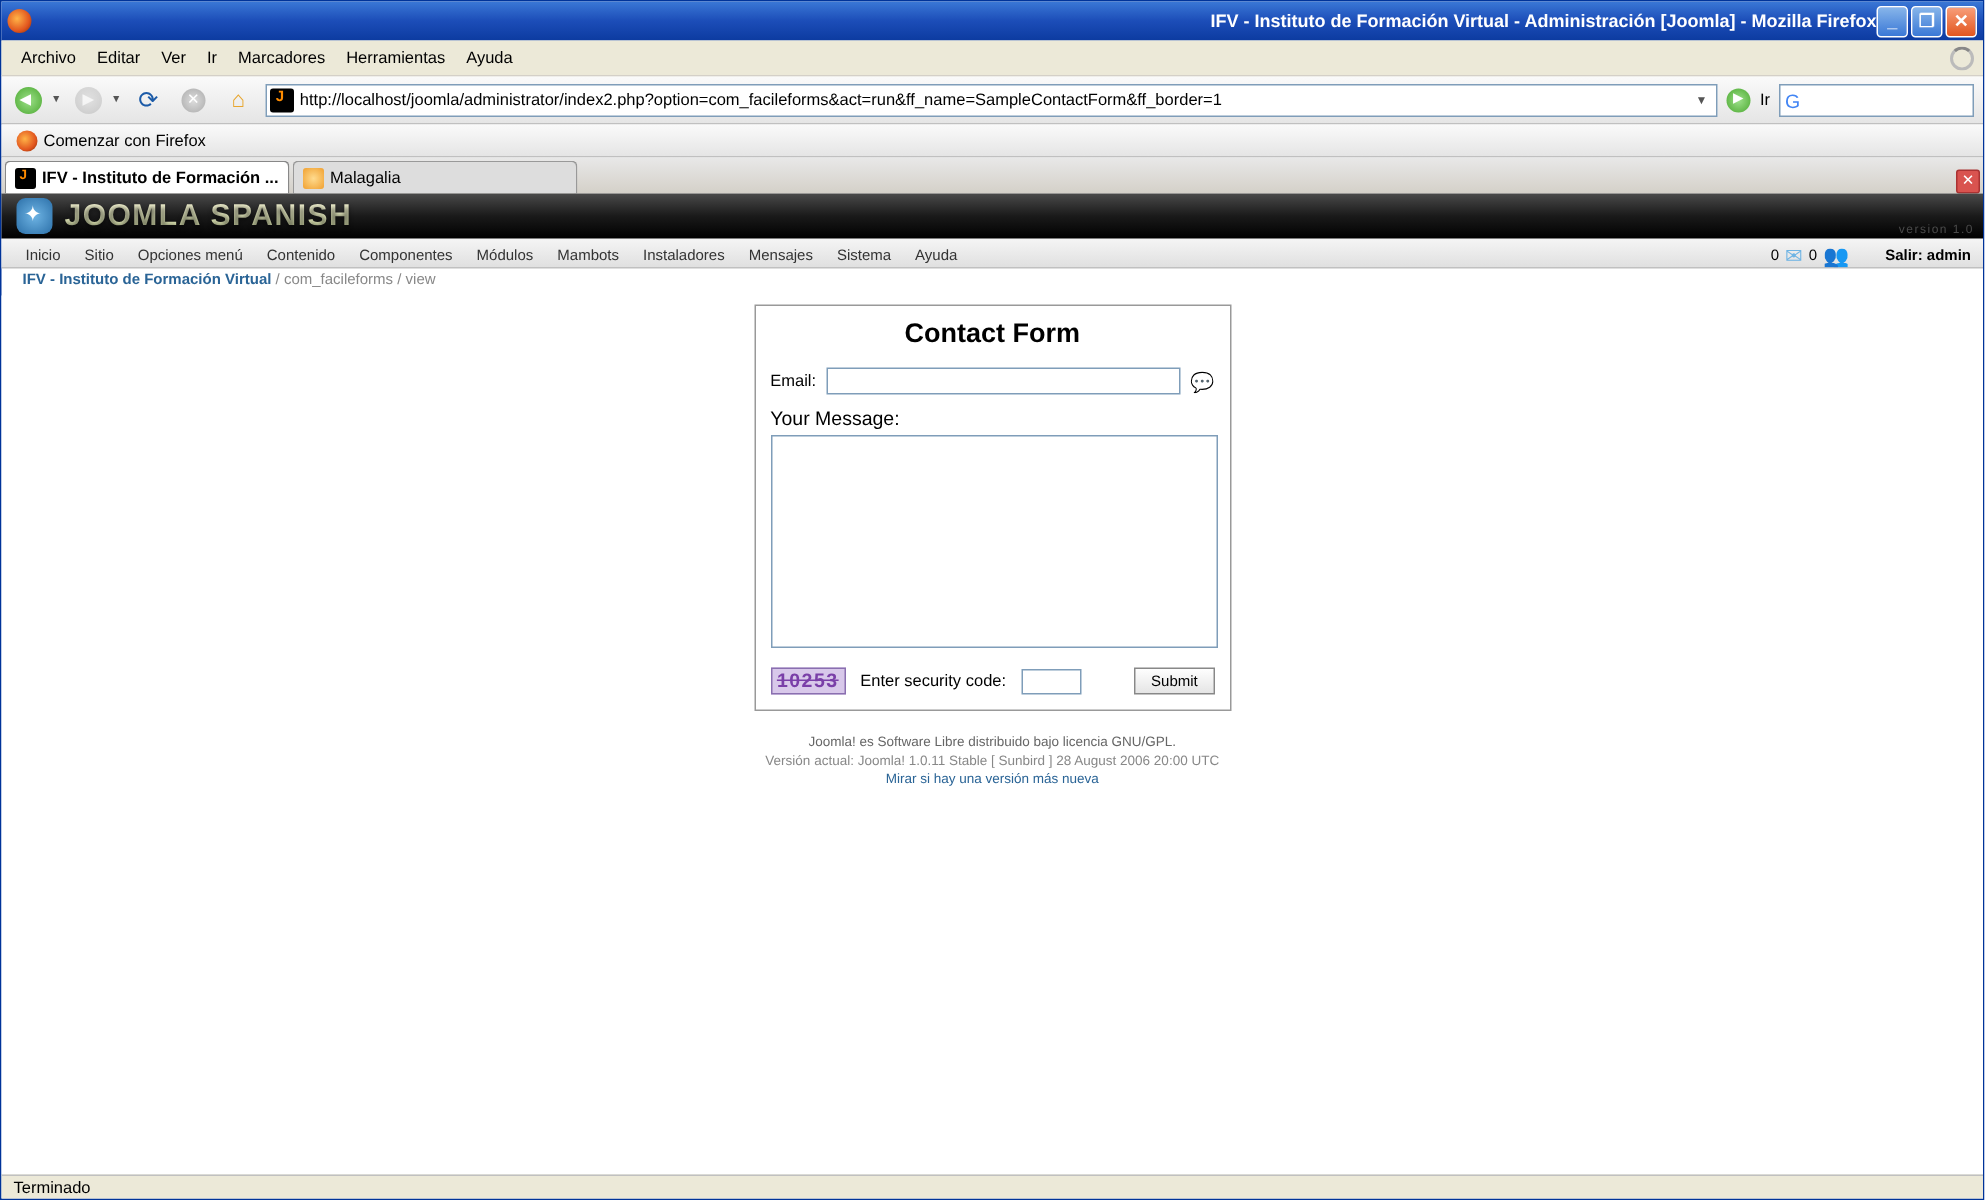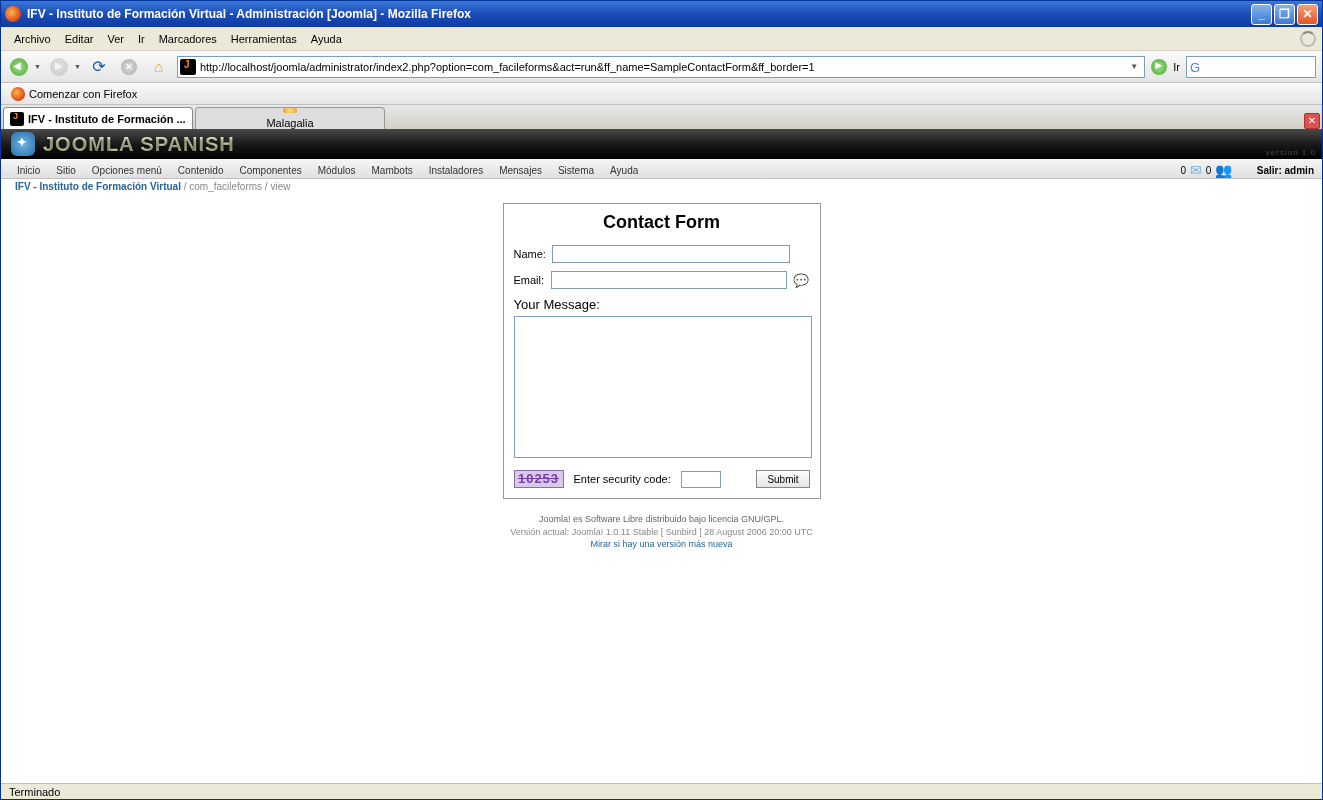--- a/index.html
+++ b/index.html
@@ -2,21 +2,21 @@
 <html><head>
 <meta charset="utf-8">
 <style>
 * { box-sizing: border-box; margin: 0; padding: 0; }
 body { font-family: Tahoma, Arial, sans-serif; font-size: 11px; background: #fff; overflow: hidden; }
 .window { width: 1323px; height: 800px; display: flex; flex-direction: column; border: 1px solid #003399; }
 
 
 .titlebar { height: 26px; background: linear-gradient(to bottom, #3a78d6 0%, #1c4db8 50%, #0c3ba0 100%); display: flex; align-items: center; padding: 0 4px; color: #fff; }
 .titlebar .ff-icon { width: 16px; height: 16px; background: radial-gradient(circle at 40% 40%, #ffb347, #e2561f 60%, #7a2800); border-radius: 50%; margin-right: 6px; }
-.titlebar-text { flex: 1; font-weight: bold; font-size: 12px; }
+.titlebar-text { flex: 1; font-weight: bold; font-size: 12px; text-align: right; }
 .win-btns { display: flex; gap: 2px; }
 .win-btn { width: 21px; height: 21px; border: 1px solid #fff; border-radius: 3px; display: flex; align-items: center; justify-content: center; font-size: 12px; font-weight: bold; cursor: pointer; }
 .win-min, .win-max { background: linear-gradient(to bottom, #87b5ea, #3a78d6); color: #fff; }
 .win-close { background: linear-gradient(to bottom, #f89e7a, #e2561f); color: #fff; }
 
 
 .menubar { height: 24px; background: #ece9d8; border-bottom: 1px solid #d4d0c8; display: flex; align-items: center; padding: 0 6px; }
 .menubar span { padding: 2px 7px; cursor: pointer; }
 .throbber { margin-left: auto; width: 16px; height: 16px; border-radius: 50%; border: 2px solid #bbb; border-top-color: #888; }
 
@@ -45,21 +45,21 @@
 
 
 .bmbar { height: 22px; background: linear-gradient(to bottom, #fafafa, #e5e5e5); border-bottom: 1px solid #c0c0c0; display: flex; align-items: center; padding: 0 6px; }
 .bm-item { display: flex; align-items: center; gap: 4px; padding: 2px 4px; cursor: pointer; }
 .bm-item .ff-small { width: 14px; height: 14px; background: radial-gradient(circle at 40% 40%, #ffb347, #e2561f 60%, #7a2800); border-radius: 50%; }
 
 
 .tabbar { height: 24px; background: linear-gradient(to bottom, #e8e8e8, #d4d0c8); display: flex; align-items: flex-end; padding: 0 2px; gap: 2px; }
 .tab { height: 22px; border: 1px solid #999; border-bottom: none; border-top-left-radius: 4px; border-top-right-radius: 4px; display: flex; align-items: center; padding: 0 6px; gap: 4px; font-size: 11px; cursor: pointer; }
 .tab.active { background: #fff; font-weight: bold; border-color: #888; }
-.tab.inactive { background: #ddd; flex-direction: column; }
+.tab.inactive { background: #ddd; }
 .tab .tab-icon { width: 14px; height: 14px; border-radius: 2px; }
 .tab .t1 { background: #000; position: relative; }
 .tab .t1::after { content: 'J'; color: #ff8c00; font-weight: bold; font-size: 9px; position: absolute; left: 3px; top: -1px; }
 .tab .t2 { background: radial-gradient(circle, #ffdb8e, #f0a030); }
 .tab-close-area { margin-left: auto; }
 .tab-x { width: 16px; height: 16px; background: #d9534f; border: 1px solid #a33; border-radius: 2px; color: #fff; text-align: center; line-height: 14px; font-size: 10px; cursor: pointer; }
 
 
 .joomla-banner { height: 30px; background: linear-gradient(to bottom, #4a4a4a 0%, #1a1a1a 50%, #000 100%); display: flex; align-items: center; padding: 0 10px; position: relative; }
 .joomla-logo { width: 24px; height: 24px; background: radial-gradient(circle, #6eb4e4, #2b6fa8); border-radius: 6px; margin-right: 8px; position: relative; }
@@ -206,24 +206,20 @@
   </div>
 
   <div class="breadcrumb">
     <span class="bc-main">IFV - Instituto de Formación Virtual</span><span class="bc-rest"> / com_facileforms / view</span>
   </div>
 
   <div class="content">
     <div class="form-panel">
       <div class="form-title">Contact Form</div>
 
-      <div class="form-row">
-        <label>Name:</label>
-        <input type="text" value="" style="">
-      </div>
 
       <div class="form-row">
         <label>Email:</label>
         <input type="text" value="" style="">
         <span class="email-hint">💬</span>
       </div>
 
       <label class="msg-label">Your Message:</label>
       <textarea class="msg-area" style=""></textarea>
 

